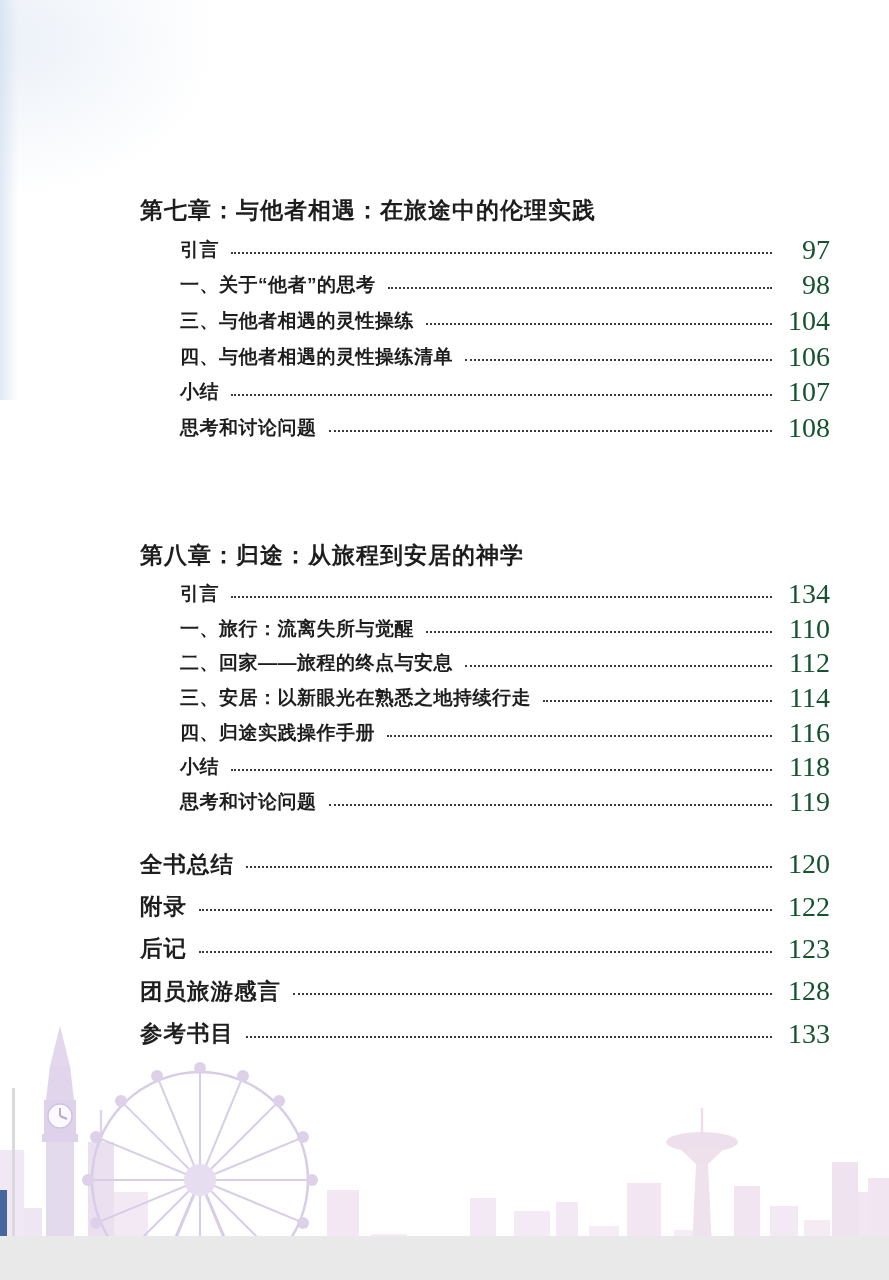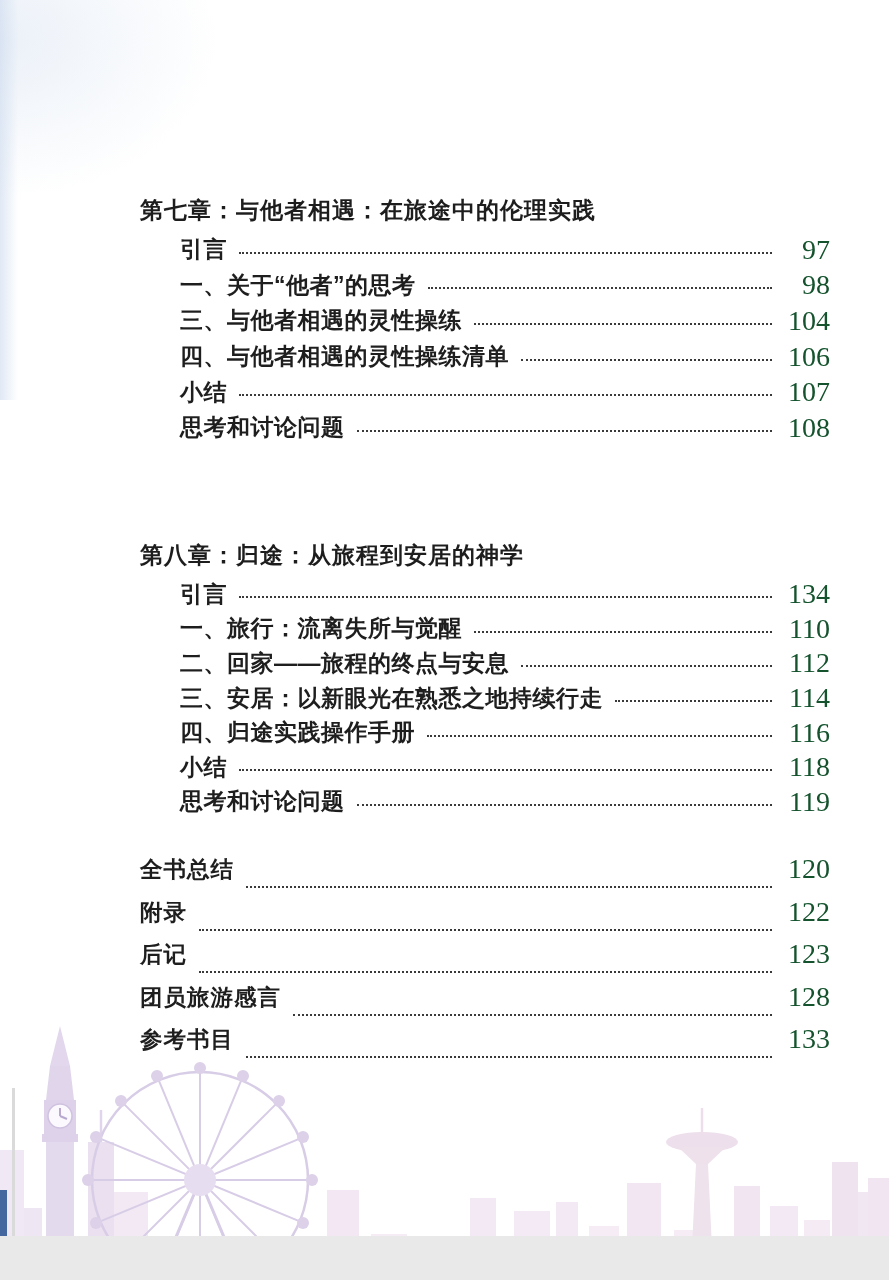--- a/index.html
+++ b/index.html
@@ -20,32 +20,32 @@
   #sec8{top:540px;}
   .chapter-title{
     font-size:23px;line-height:30px;font-weight:700;color:#1d1d1d;
     letter-spacing:1px;margin:0 0 7px 0;white-space:nowrap;
   }
   .entries{margin-left:40px;}
   #sec7 .entry{height:35.6px;}
   #sec8 .entry{height:34.6px;}
   .entry{display:flex;align-items:center;}
   .entry .lbl{
-    font-size:23px;font-weight:700;color:#1e1e1e;white-space:nowrap;letter-spacing:.5px;
+    font-size:19px;font-weight:700;color:#1e1e1e;white-space:nowrap;letter-spacing:.5px;
   }
   .entry .leader{
     flex:1;height:0;border-bottom:2.6px dotted #3a3a3a;
     margin:0 10px 0 12px;transform:translateY(3px);min-width:30px;
   }
   .entry .pg{
     font-family:Liberation Serif, serif;
     font-size:28px;color:#14532d;min-width:48px;text-align:right;white-space:nowrap;
   }
   #backmatter{position:absolute;left:140px;right:59px;top:843px;z-index:3;}
-  #backmatter .entry{height:42.4px;align-items:flex-end;}
+  #backmatter .entry{height:42.4px;}
   #backmatter .lbl{font-size:22.5px;letter-spacing:1px;}
   
   .watermark{
     position:absolute;left:12px;top:1240px;z-index:5;
     display:flex;align-items:flex-end;gap:9px;
   }
   .cs-badge{
     display:inline-block;border:2.5px solid #b3b3b3;border-radius:7px;
     padding:0 5px;font-weight:700;font-size:17px;line-height:24px;
     color:#a6a6a6;background:rgba(255,255,255,.85);letter-spacing:0;

